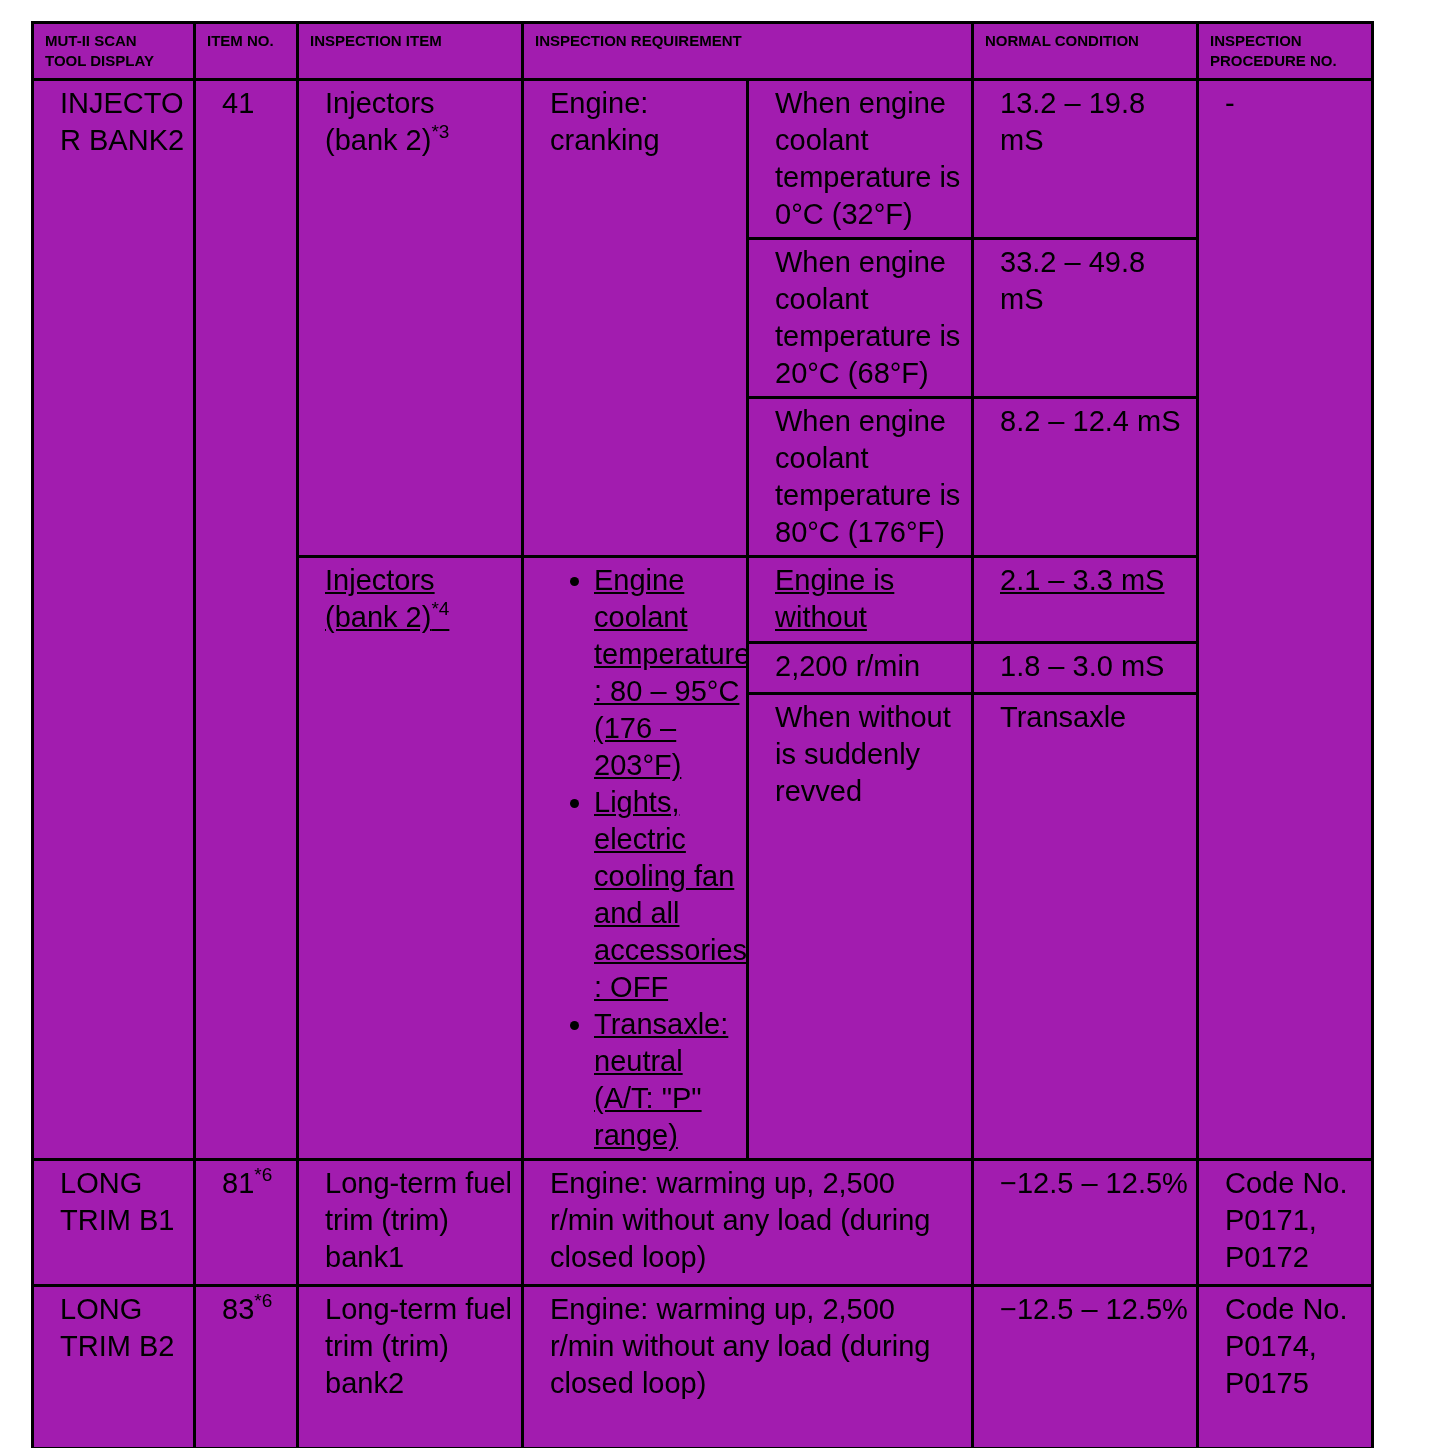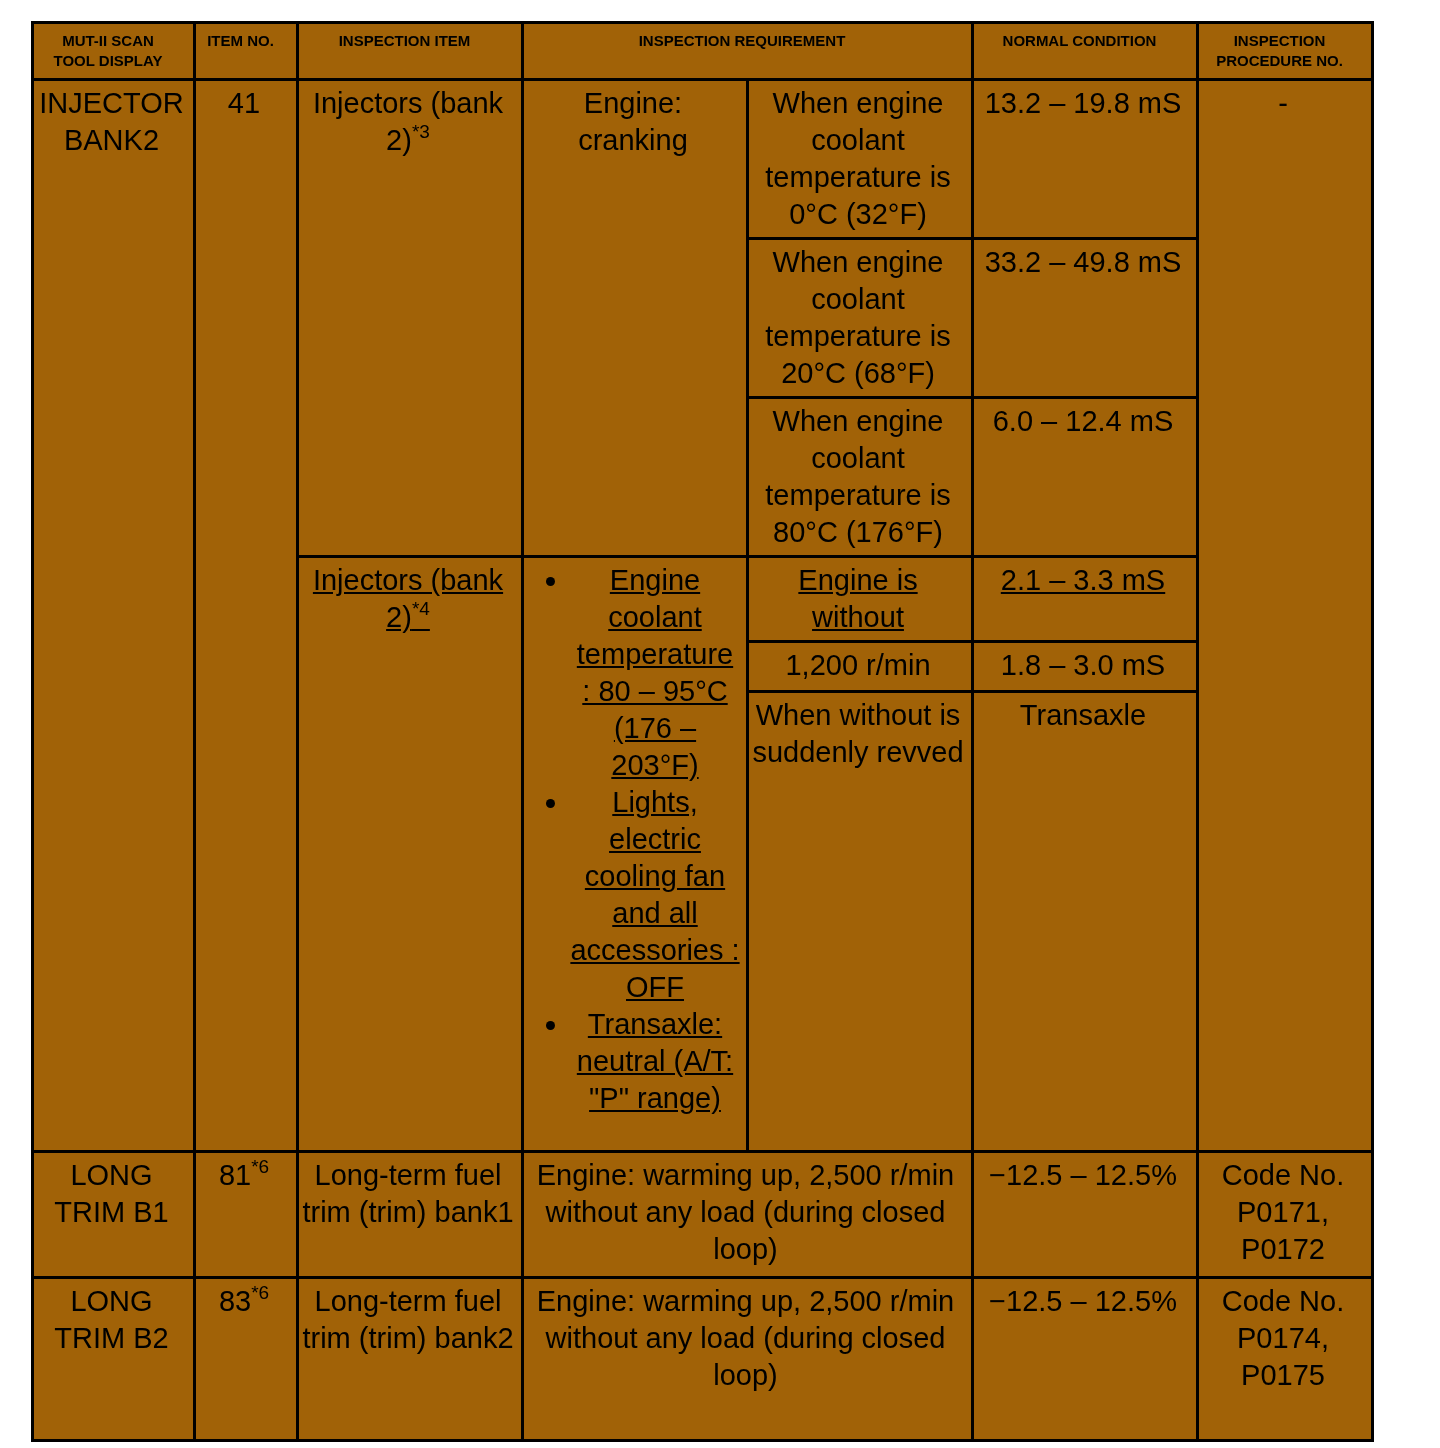--- a/index.html
+++ b/index.html
@@ -19,35 +19,35 @@
   table.spec-table {
     border-collapse: collapse;
     table-layout: fixed;
     width: 1340px;
     background: #ffffff;
   }
   .spec-table th,
   .spec-table td {
     border: 3px solid #000000;
     vertical-align: top;
-    text-align: center;
-    background: #a16207;
+    text-align: left;
+    background: #a21caf;
     overflow: hidden;
   }
   .spec-table th {
     font-size: 15px;
     line-height: 20px;
     font-weight: bold;
     padding: 7px 22px 4px 11px;
   }
   .spec-table td {
     font-size: 29px;
     line-height: 37px;
     font-weight: normal;
-    padding: 4px 6px 4px 2px;
+    padding: 4px 6px 4px 26px;
   }
   td.brk {
     overflow-wrap: break-word;
     word-wrap: break-word;
   }
   sup.fn {
     font-size: 19px;
     line-height: 0;
     vertical-align: baseline;
     position: relative;
@@ -111,39 +111,39 @@
         <td>When engine coolant temperature is 0°C (32°F)</td>
         <td>13.2 – 19.8 mS</td>
         <td rowspan="6">-</td>
       </tr>
       <tr class="row-b">
         <td>When engine coolant temperature is 20°C (68°F)</td>
         <td>33.2 – 49.8 mS</td>
       </tr>
       <tr class="row-c">
         <td>When engine coolant temperature is 80°C (176°F)</td>
-        <td>6.0 – 12.4 mS</td>
+        <td>8.2 – 12.4 mS</td>
       </tr>
 
       <tr class="row-d">
         <td rowspan="3" class="brk">
           <span>Injectors (bank 2)</span><sup class="fn">*4</sup>
         </td>
         <td rowspan="3">
           <ul class="req-list">
             <li>Engine coolant temperature : 80 – 95°C (176 – 203°F)</li>
             <li>Lights, electric cooling fan and all accessories : OFF</li>
             <li>Transaxle: neutral (A/T: "P" range)</li>
           </ul>
         </td>
         <td>Engine is without</td>
         <td>2.1 – 3.3 mS</td>
       </tr>
       <tr class="row-e">
-        <td>1,200 r/min</td>
+        <td>2,200 r/min</td>
         <td>1.8 – 3.0 mS</td>
       </tr>
       <tr class="row-f">
         <td>When without is suddenly revved</td>
         <td>Transaxle</td>
       </tr>
 
       <tr class="row-g">
         <td>LONG TRIM B1</td>
         <td>

